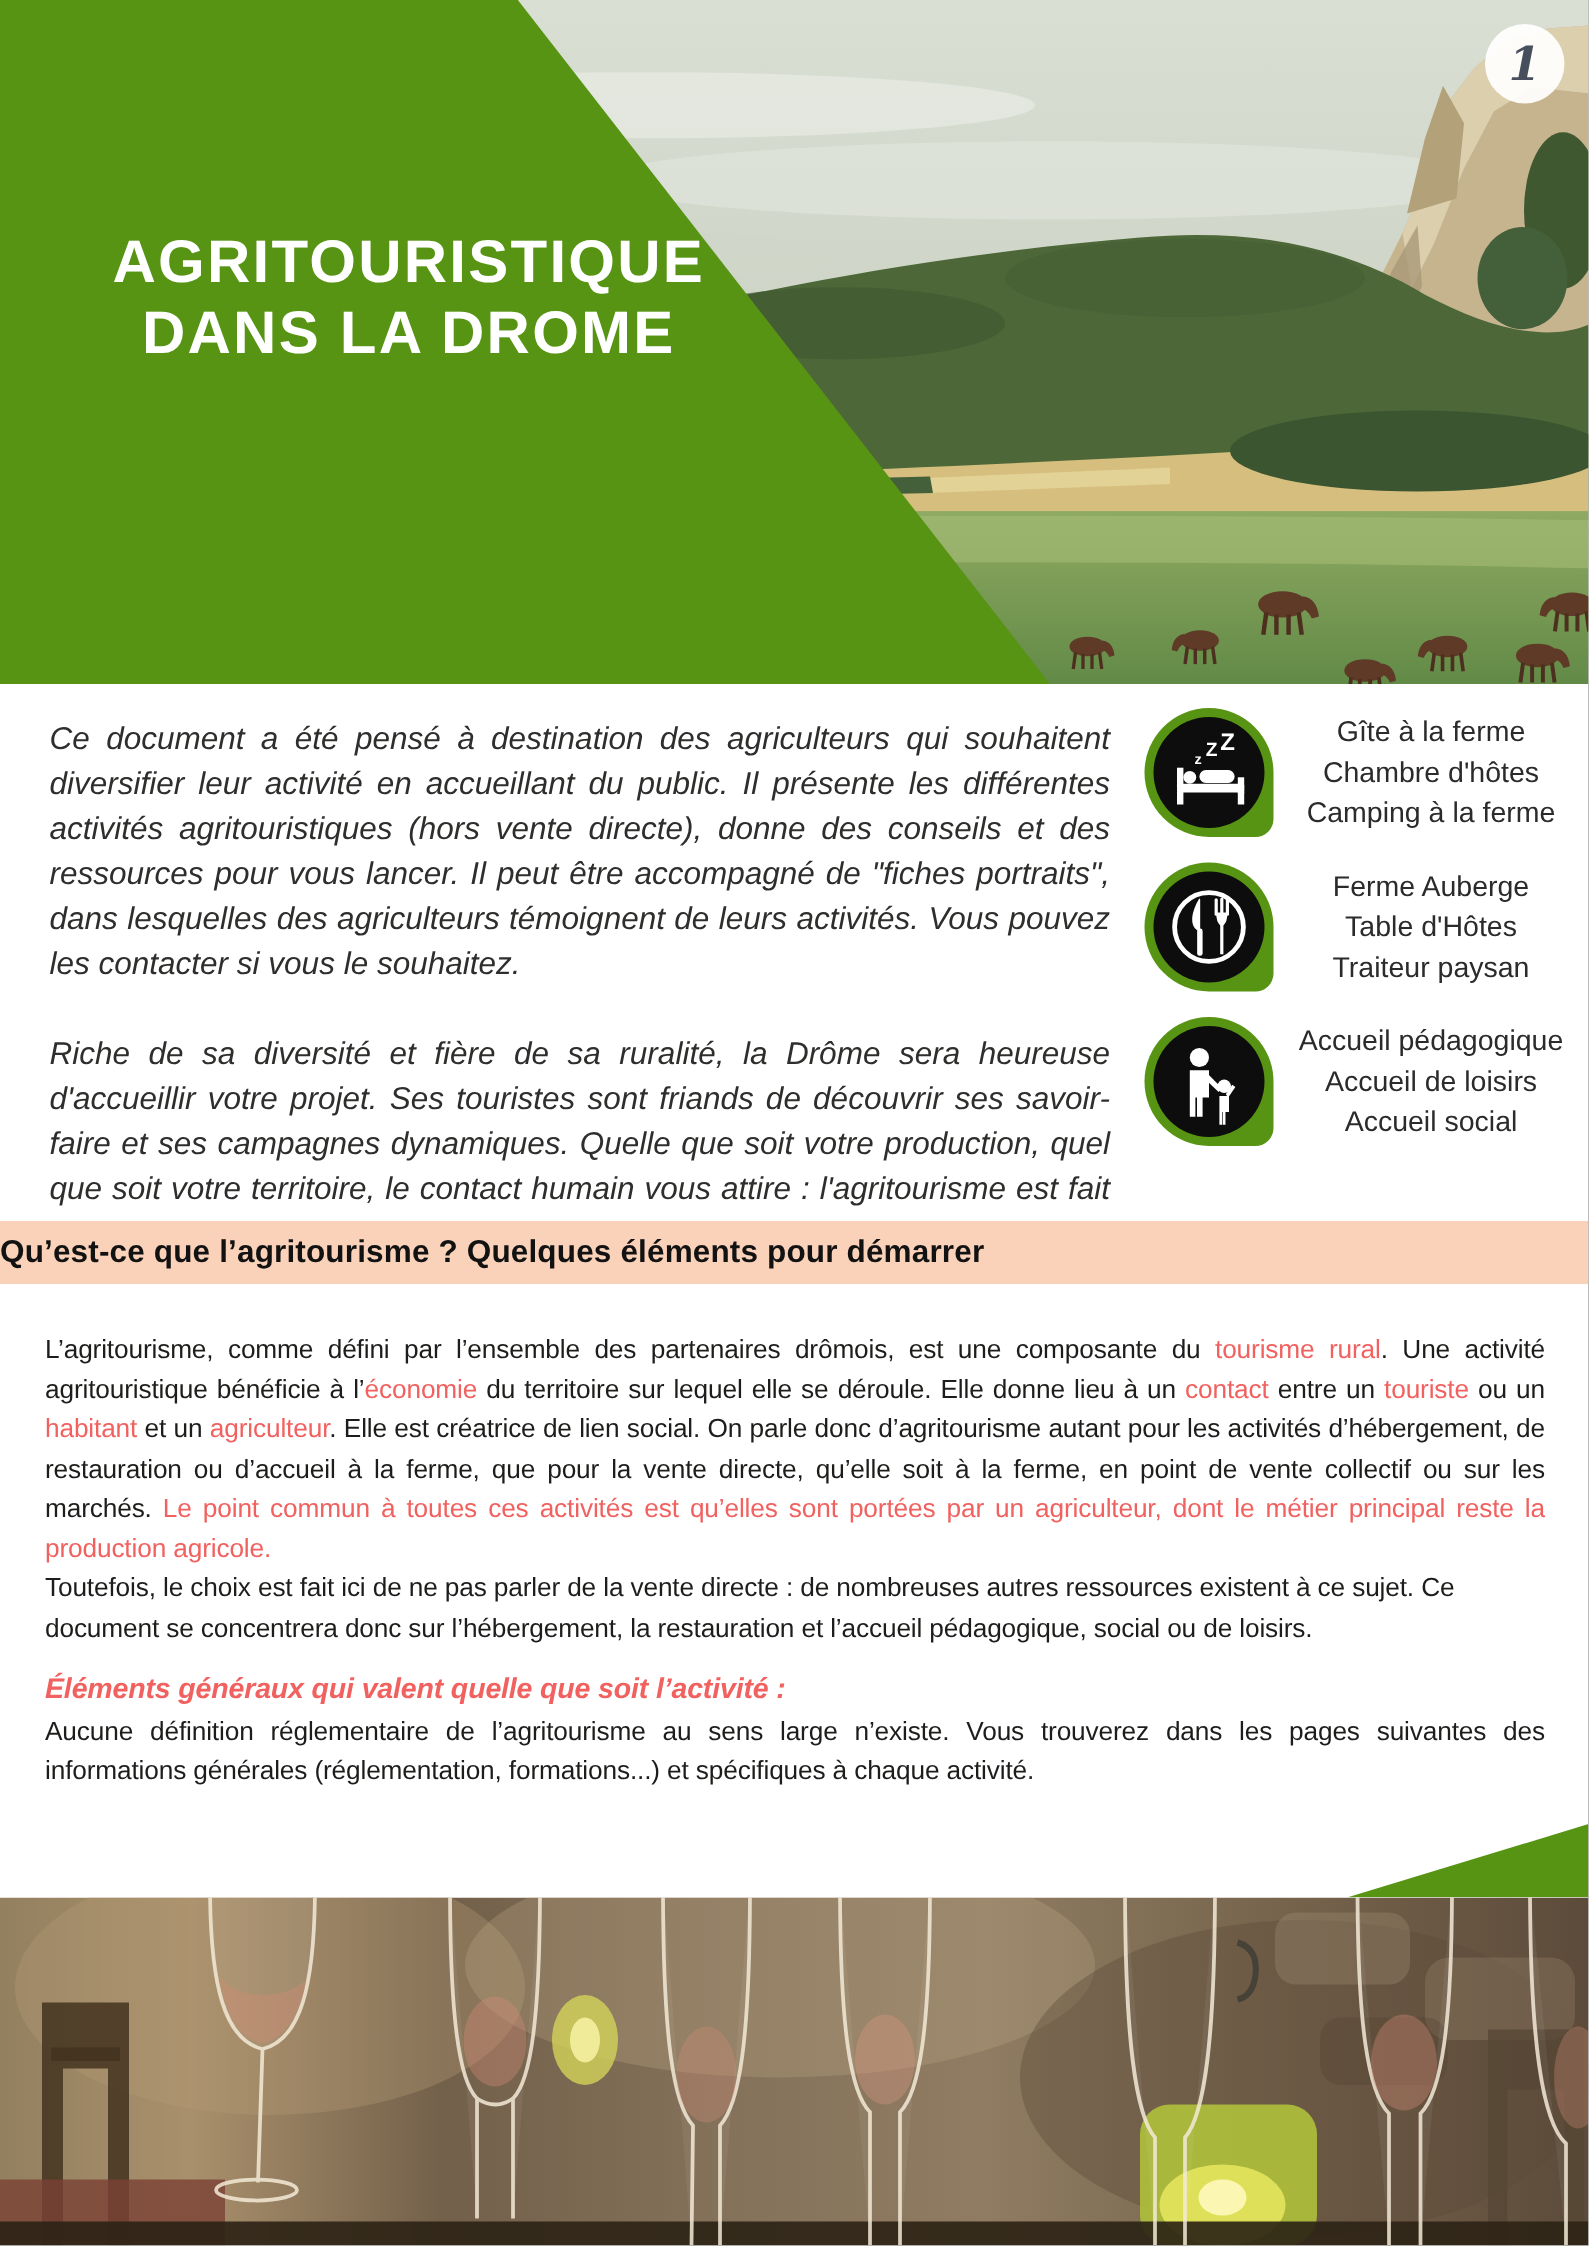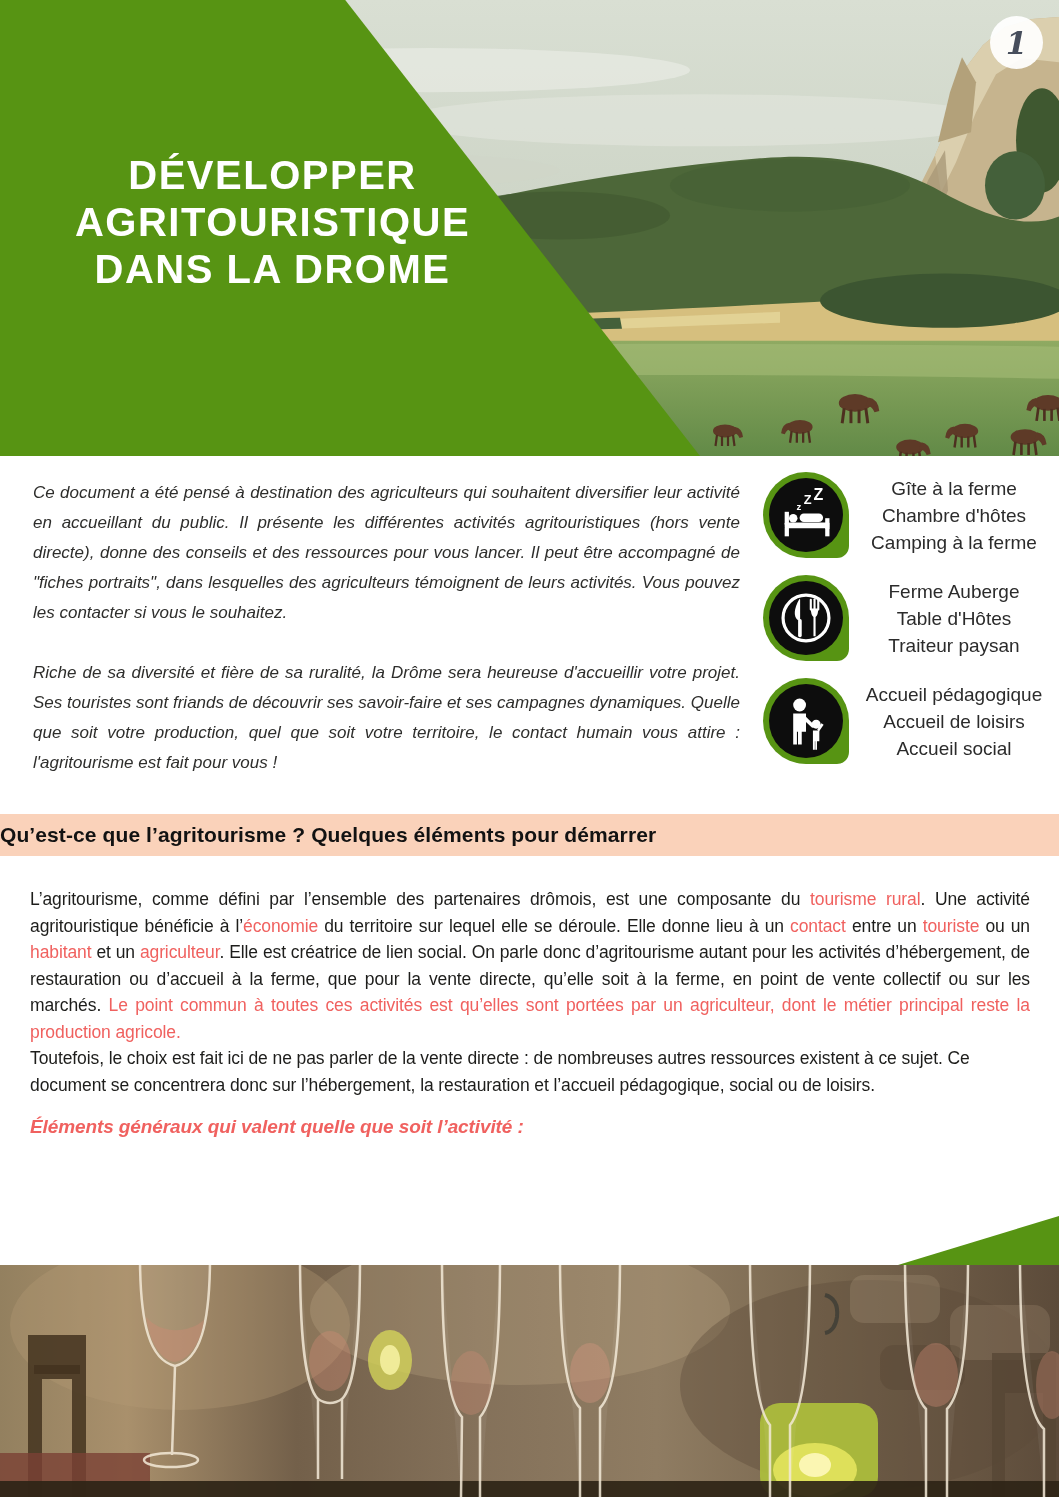--- a/index.html
+++ b/index.html
@@ -30,21 +30,21 @@
   .page-number{
     position:absolute;top:16px;left:990px;width:53px;height:53px;
     border-radius:50%;background:rgba(255,255,255,0.93);
     display:flex;align-items:center;justify-content:center;
     font-family:"DejaVu Serif",serif;font-style:italic;font-weight:bold;
     font-size:31px;color:#474e5c;
   }
   
   .intro-text{
     position:absolute;top:478px;left:33px;width:707px;
-    font-style:italic;font-size:17px;line-height:30px;
+    font-style:italic;font-size:21px;line-height:30px;
     color:#2e2e2c;text-align:justify;
   }
   .intro-text p{margin:0;}
   .intro-text p + p{margin-top:30px;}
   
   .activities{
     position:absolute;top:472px;left:763px;width:296px;
     display:flex;flex-direction:column;gap:17px;
   }
   .activity-row{display:flex;align-items:center;}
@@ -156,21 +156,20 @@
       <use href="#goat" transform="translate(725,430)"></use>
       <use href="#goat" transform="translate(800,426) scale(-1.05,1.05)"></use>
       <use href="#goat" transform="translate(855,402) scale(1.35)"></use>
       <use href="#goat" transform="translate(910,446) scale(1.15)"></use>
       <use href="#goat" transform="translate(965,430) scale(-1.1,1.1)"></use>
       <use href="#goat" transform="translate(1025,436) scale(1.2)"></use>
       <use href="#goat" transform="translate(1048,402) scale(-1.2,1.2)"></use>
     </svg>
     <div class="green-overlay"></div>
     <div class="banner-title">
-      <div>DÉVELOPPER</div>
       <div>AGRITOURISTIQUE</div>
       <div>DANS LA DROME</div>
     </div>
     <div class="page-number">
       <span>1</span>
     </div>
   </div>
 
   <div class="intro-text">
     <p>Ce document a été pensé à destination des agriculteurs qui souhaitent diversifier leur activité en accueillant du public. Il présente les différentes activités agritouristiques (hors vente directe), donne des conseils et des ressources pour vous lancer. Il peut être accompagné de "fiches portraits", dans lesquelles des agriculteurs témoignent de leurs activités. Vous pouvez les contacter si vous le souhaitez.</p>
@@ -253,20 +252,21 @@
   </div>
 
   <div class="section-bar">
     <span>Qu’est-ce que l’agritourisme ? Quelques éléments pour démarrer</span>
   </div>
 
   <div class="body-flow">
     <p class="p-justify"><span>L’agritourisme, comme défini par l’ensemble des partenaires drômois, est une composante du </span><span class="hl">tourisme rural</span><span>. Une activité agritouristique bénéficie à l’</span><span class="hl">économie</span><span> du territoire sur lequel elle se déroule. Elle donne lieu à un </span><span class="hl">contact</span><span> entre un </span><span class="hl">touriste</span><span> ou un </span><span class="hl">habitant</span><span> et un </span><span class="hl">agriculteur</span><span>. Elle est créatrice de lien social. On parle donc d’agritourisme autant pour les activités d’hébergement, de restauration ou d’accueil à la ferme, que pour la vente directe, qu’elle soit à la ferme, en point de vente collectif ou sur les marchés. </span><span class="hl">Le point commun à toutes ces activités est qu’elles sont portées par un agriculteur, dont le métier principal reste la production agricole.</span></p>
     <p>Toutefois, le choix est fait ici de ne pas parler de la vente directe : de nombreuses autres ressources existent à ce sujet. Ce document se concentrera donc sur l’hébergement, la restauration et l’accueil pédagogique, social ou de loisirs.</p>
     <div class="elements-heading">Éléments généraux qui valent quelle que soit l’activité :</div>
+    <p class="elements-body">Aucune définition réglementaire de l’agritourisme au sens large n’existe. Vous trouverez dans les pages suivantes des informations générales (réglementation, formations...) et spécifiques à chaque activité.</p>
   </div>
 
   <div class="bottom-triangle"></div>
 
   <div class="bottom-photo">
     <svg viewBox="0 0 1059 232" preserveAspectRatio="none">
       <defs>
         <linearGradient id="wbg" x1="0" y1="0" x2="1" y2="0">
           <stop offset="0" stop-color="#93805f"></stop>
           <stop offset="0.12" stop-color="#a9906c"></stop>

